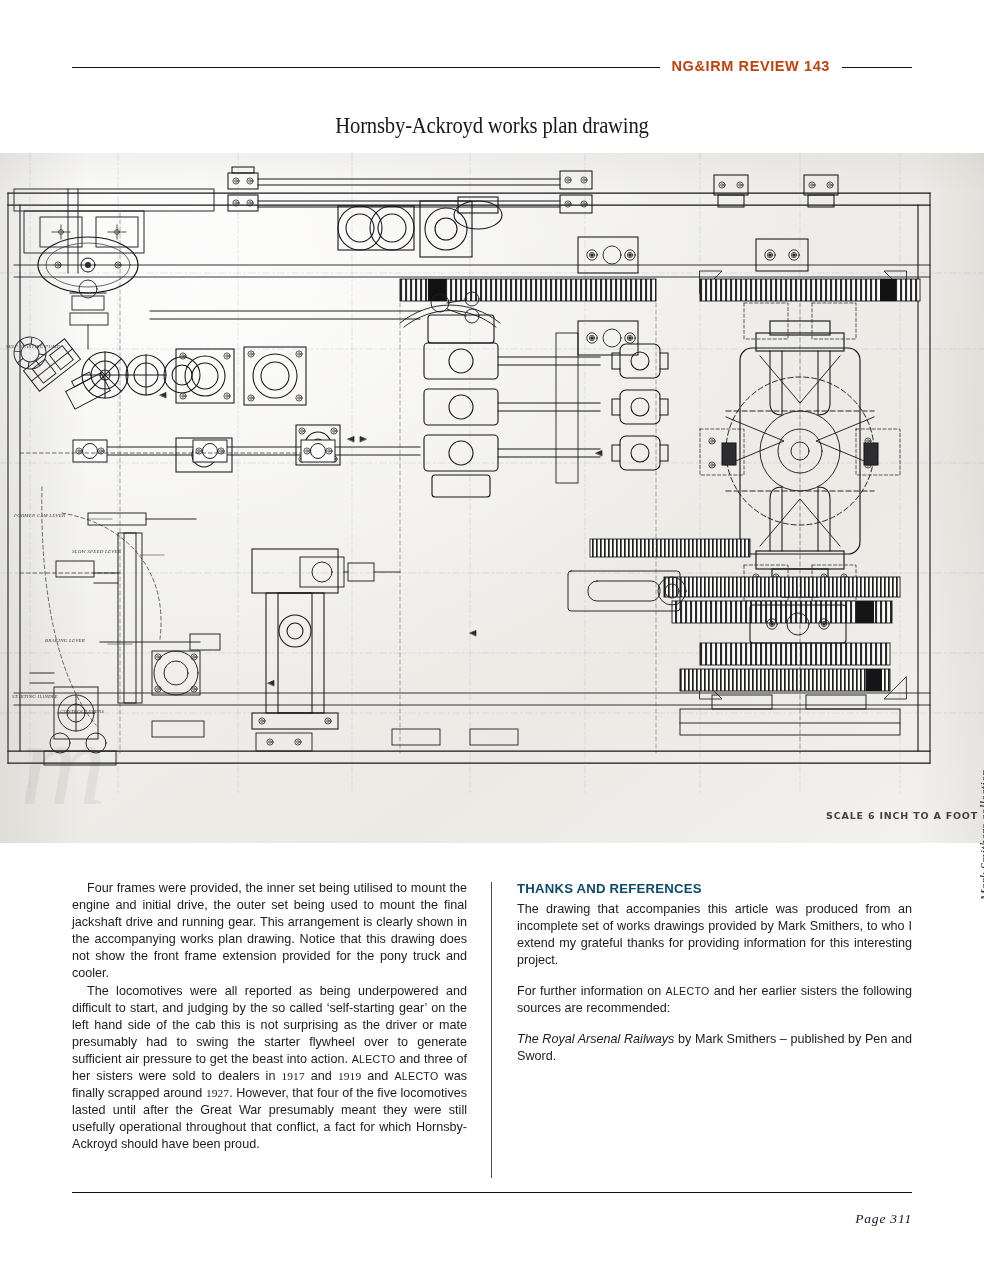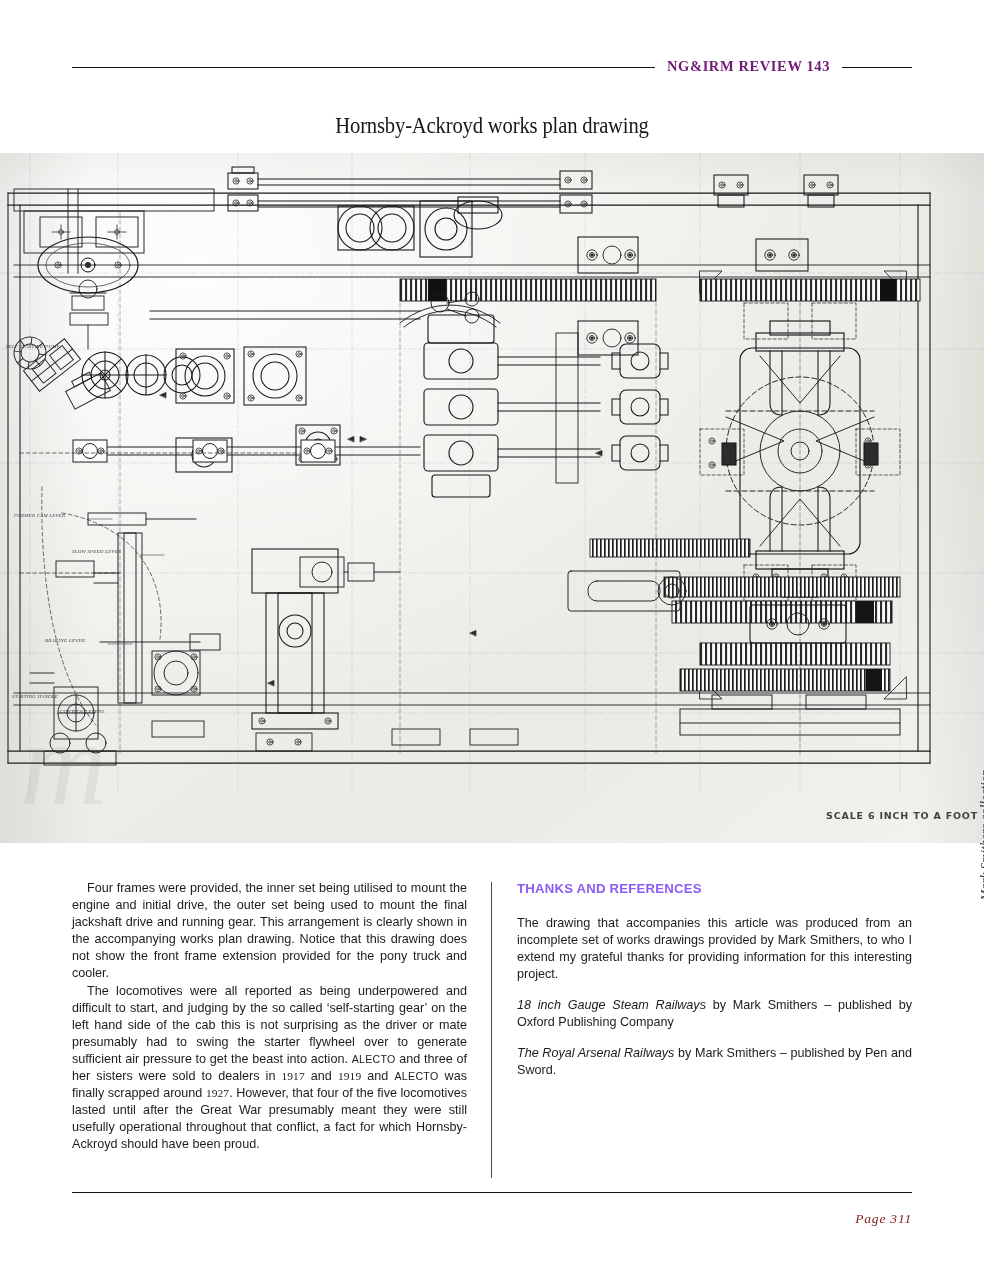--- a/index.html
+++ b/index.html
@@ -28,27 +28,27 @@
   }
   #running-head .rule {
     flex: 1 1 auto;
     height: 0;
     border-top: 1.6px solid #111;
   }
   #running-head .rule.right {
     flex: 0 0 70px;
   }
   #running-head .rh-text {
-    font-family: Liberation Serif, serif;
+    font-family: Liberation Sans, sans-serif;
     font-weight: bold;
     font-size: 14.5px;
     letter-spacing: 0.6px;
     padding: 0 12px;
     white-space: nowrap;
-    color: #701a75;
+    color: #c2410c;
     transform: translateY(-1px);
   }
 
   
   #article-title {
     position: absolute;
     left: 0;
     top: 112px;
     width: 984px;
     text-align: center;
@@ -167,25 +167,25 @@
   }
   .col p {
     margin: 0;
     text-align: justify;
     text-justify: inter-word;
     hyphens: auto;
   }
   .col p.indent { text-indent: 15px; }
   .col p + p.spaced { margin-top: 13.5px; }
   .col h2 {
-    margin: 0 0 18px 0;
+    margin: 0 0 4px 0;
     font-size: 13.2px;
     font-weight: bold;
     letter-spacing: 0.2px;
-    color: #8b5cf6;
+    color: #0c4a6e;
   }
   .sc {
     font-size: 10.6px;
     letter-spacing: 0.3px;
   }
   .num-os { font-size: 11.4px; letter-spacing: 0.1px; font-family: Liberation Serif, serif; }
   .ital { font-style: italic; }
 
   
   #footer {
@@ -197,21 +197,21 @@
   #footer .rule {
     border-top: 1.3px solid #111;
     width: 840px;
   }
   #footer .page-no {
     margin-top: 18px;
     text-align: right;
     font-family: "Liberation Serif", serif;
     font-style: italic;
     font-size: 13.5px;
-    color: #7f1d1d;
+    color: #0f172a;
     letter-spacing: 0.8px;
   }
 
   
   .anno {
     font-family: "Liberation Serif", serif;
     font-style: italic;
     font-size: 5px;
     fill: #35353a;
     letter-spacing: 0.2px;
@@ -715,21 +715,21 @@
   <div class="col left">
     <p class="indent">Four frames were provided, the inner set being utilised to mount the engine and initial drive, the outer set being used to mount the final jackshaft drive and running gear. This arrangement is clearly shown in the accompanying works plan drawing. Notice that this drawing does not show the front frame extension provided for the pony truck and cooler.</p>
     <p class="indent"><span>The locomotives were all reported as being underpowered and difficult to start, and judging by the so called ‘self-starting gear’ on the left hand side of the cab this is not surprising as the driver or mate presumably had to swing the starter flywheel over to generate sufficient air pressure to get the beast into action. </span><span class="sc">ALECTO</span><span> and three of her sisters were sold to dealers in </span><span class="num-os">1917</span><span> and </span><span class="num-os">1919</span><span> and </span><span class="sc">ALECTO</span><span> was finally scrapped around </span><span class="num-os">1927</span><span>. However, that four of the five locomotives lasted until after the Great War presumably meant they were still usefully operational throughout that conflict, a fact for which Hornsby-Ackroyd should have been proud.</span></p>
   </div>
 
   <div class="col-divider"></div>
 
   <div class="col right">
     <h2>THANKS AND REFERENCES</h2>
     <p>The drawing that accompanies this article was produced from an incomplete set of works drawings provided by Mark Smithers, to who I extend my grateful thanks for providing information for this interesting project.</p>
-    <p class="spaced"><span class="ital">18 inch Gauge Steam Railways</span><span> by Mark Smithers – published by Oxford Publishing Company</span></p>
+    <p class="spaced"><span>For further information on </span><span class="sc">ALECTO</span><span> and her earlier sisters the following sources are recommended:</span></p>
     <p class="spaced"><span class="ital">The Royal Arsenal Railways</span><span> by Mark Smithers – published by Pen and Sword.</span></p>
   </div>
 </div>
 
 <div id="footer">
   <div class="rule"></div>
   <div class="page-no">Page 311</div>
 </div>
 
 </body></html>

